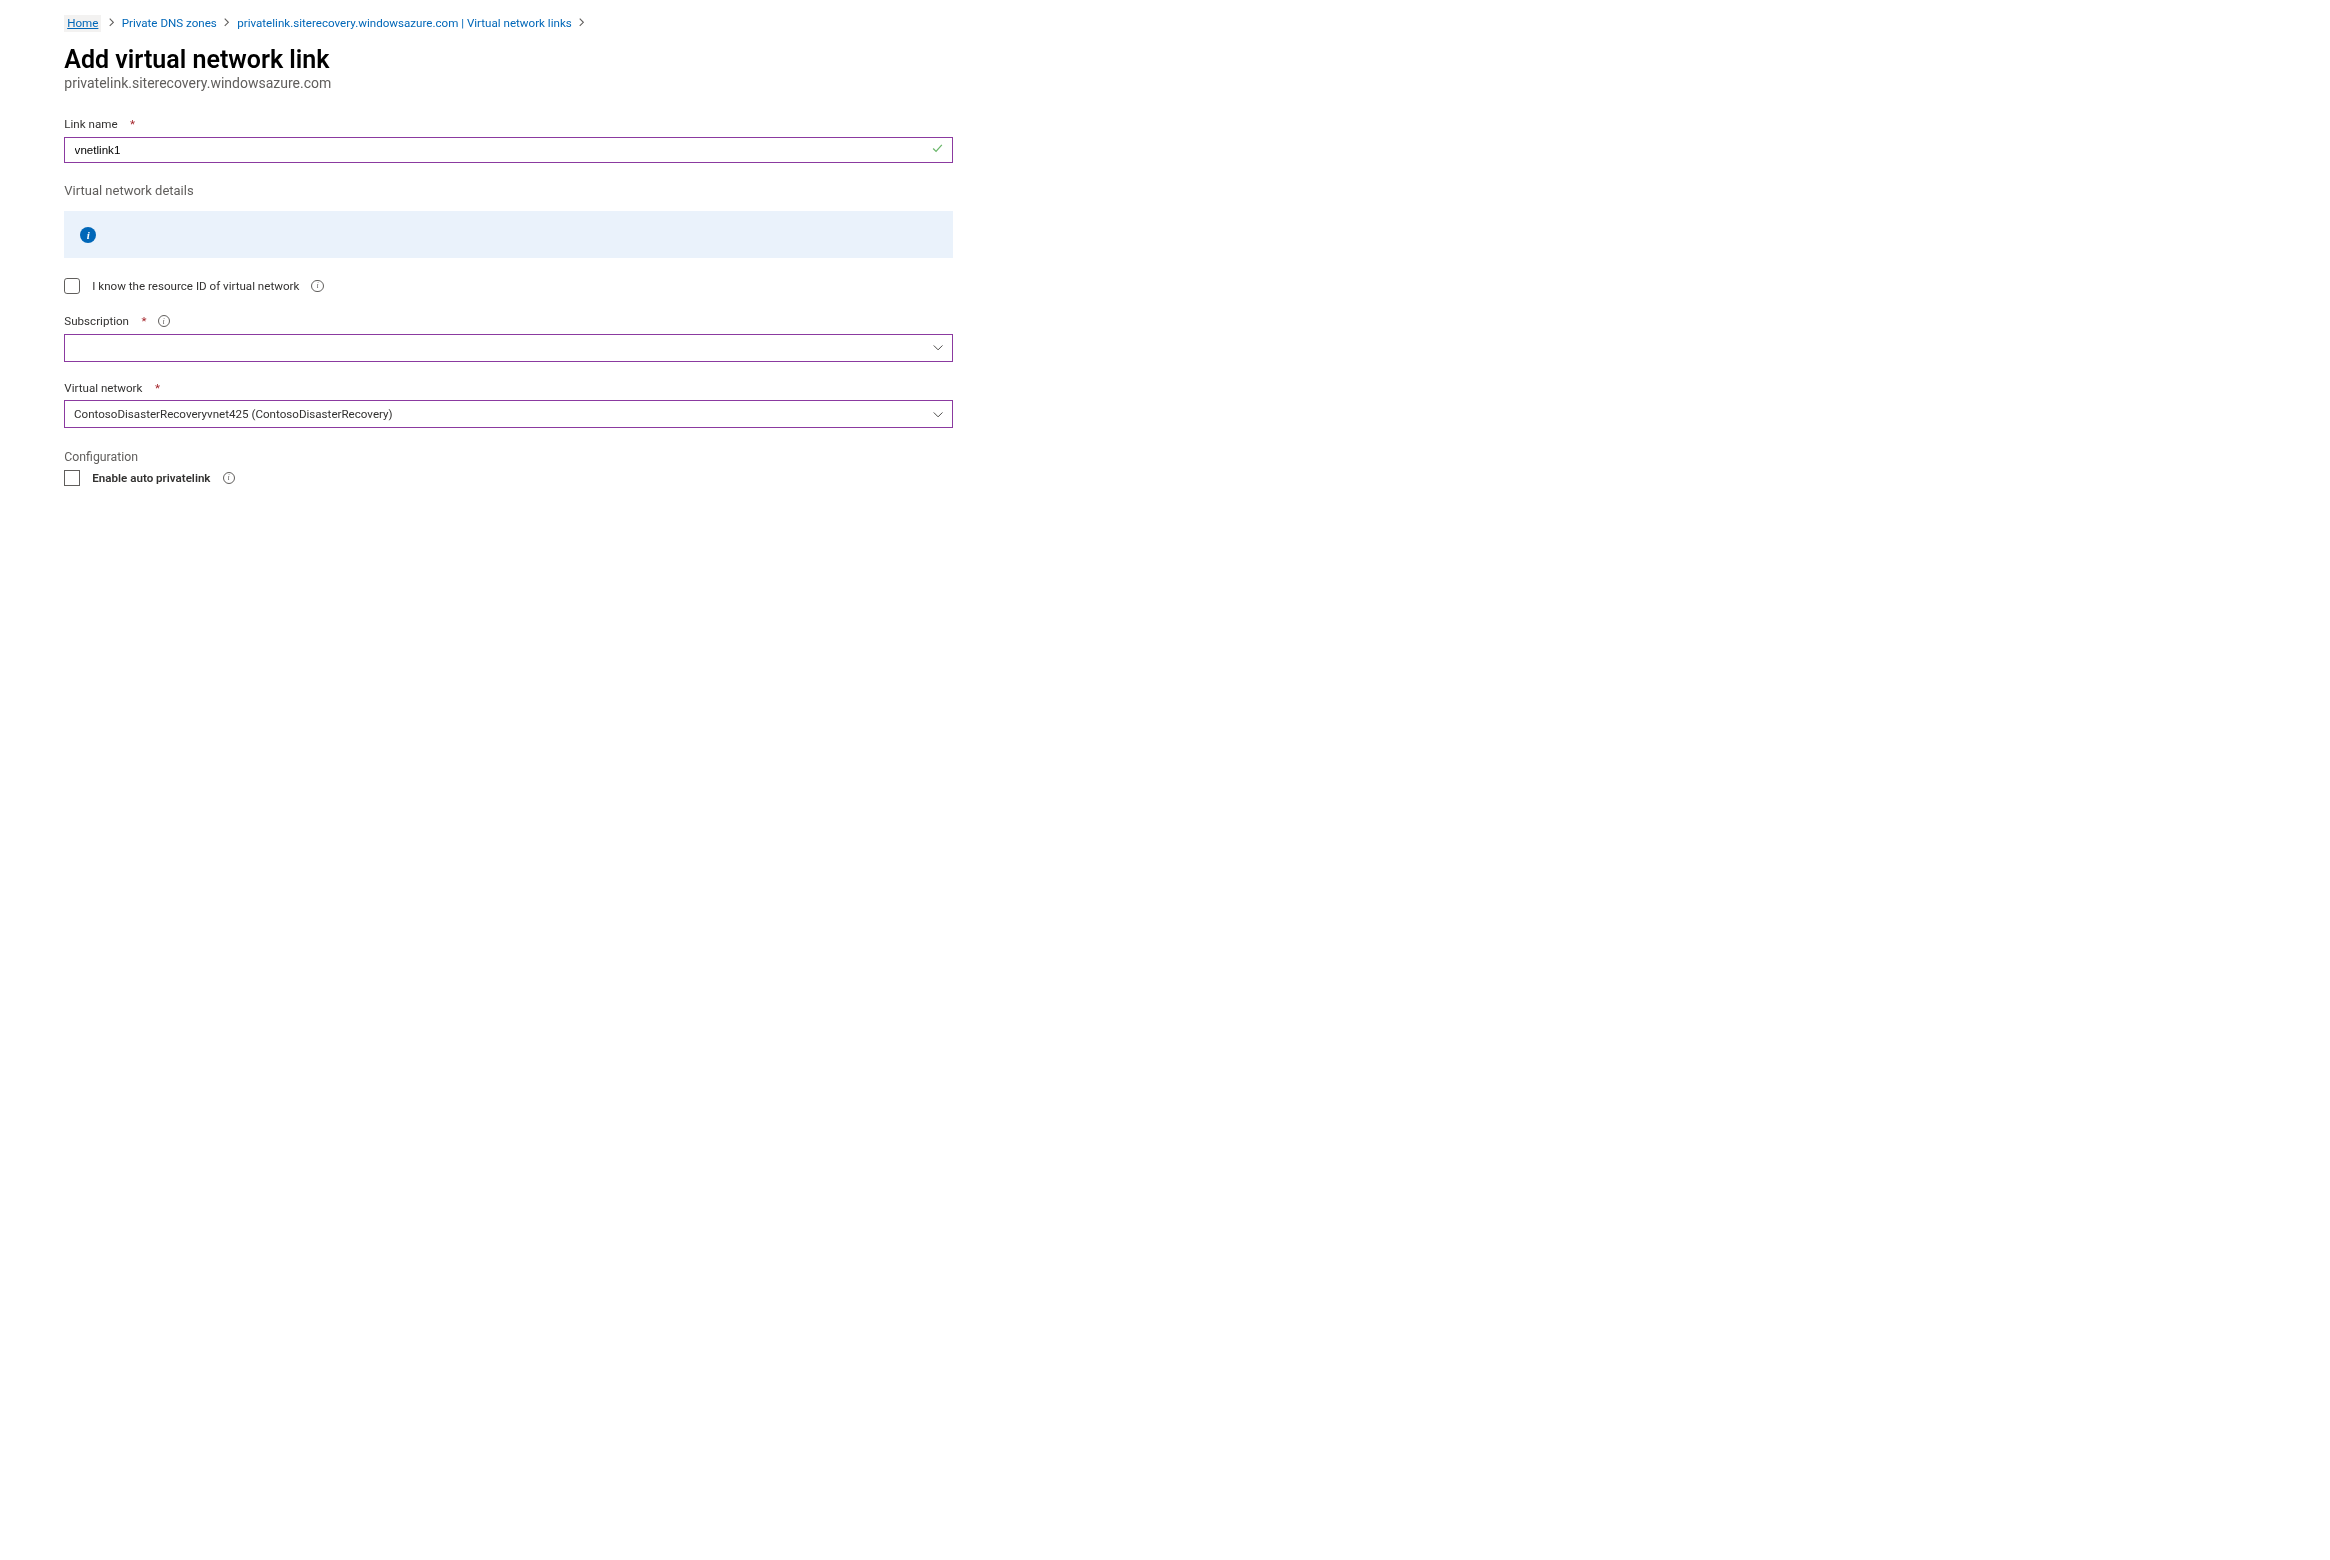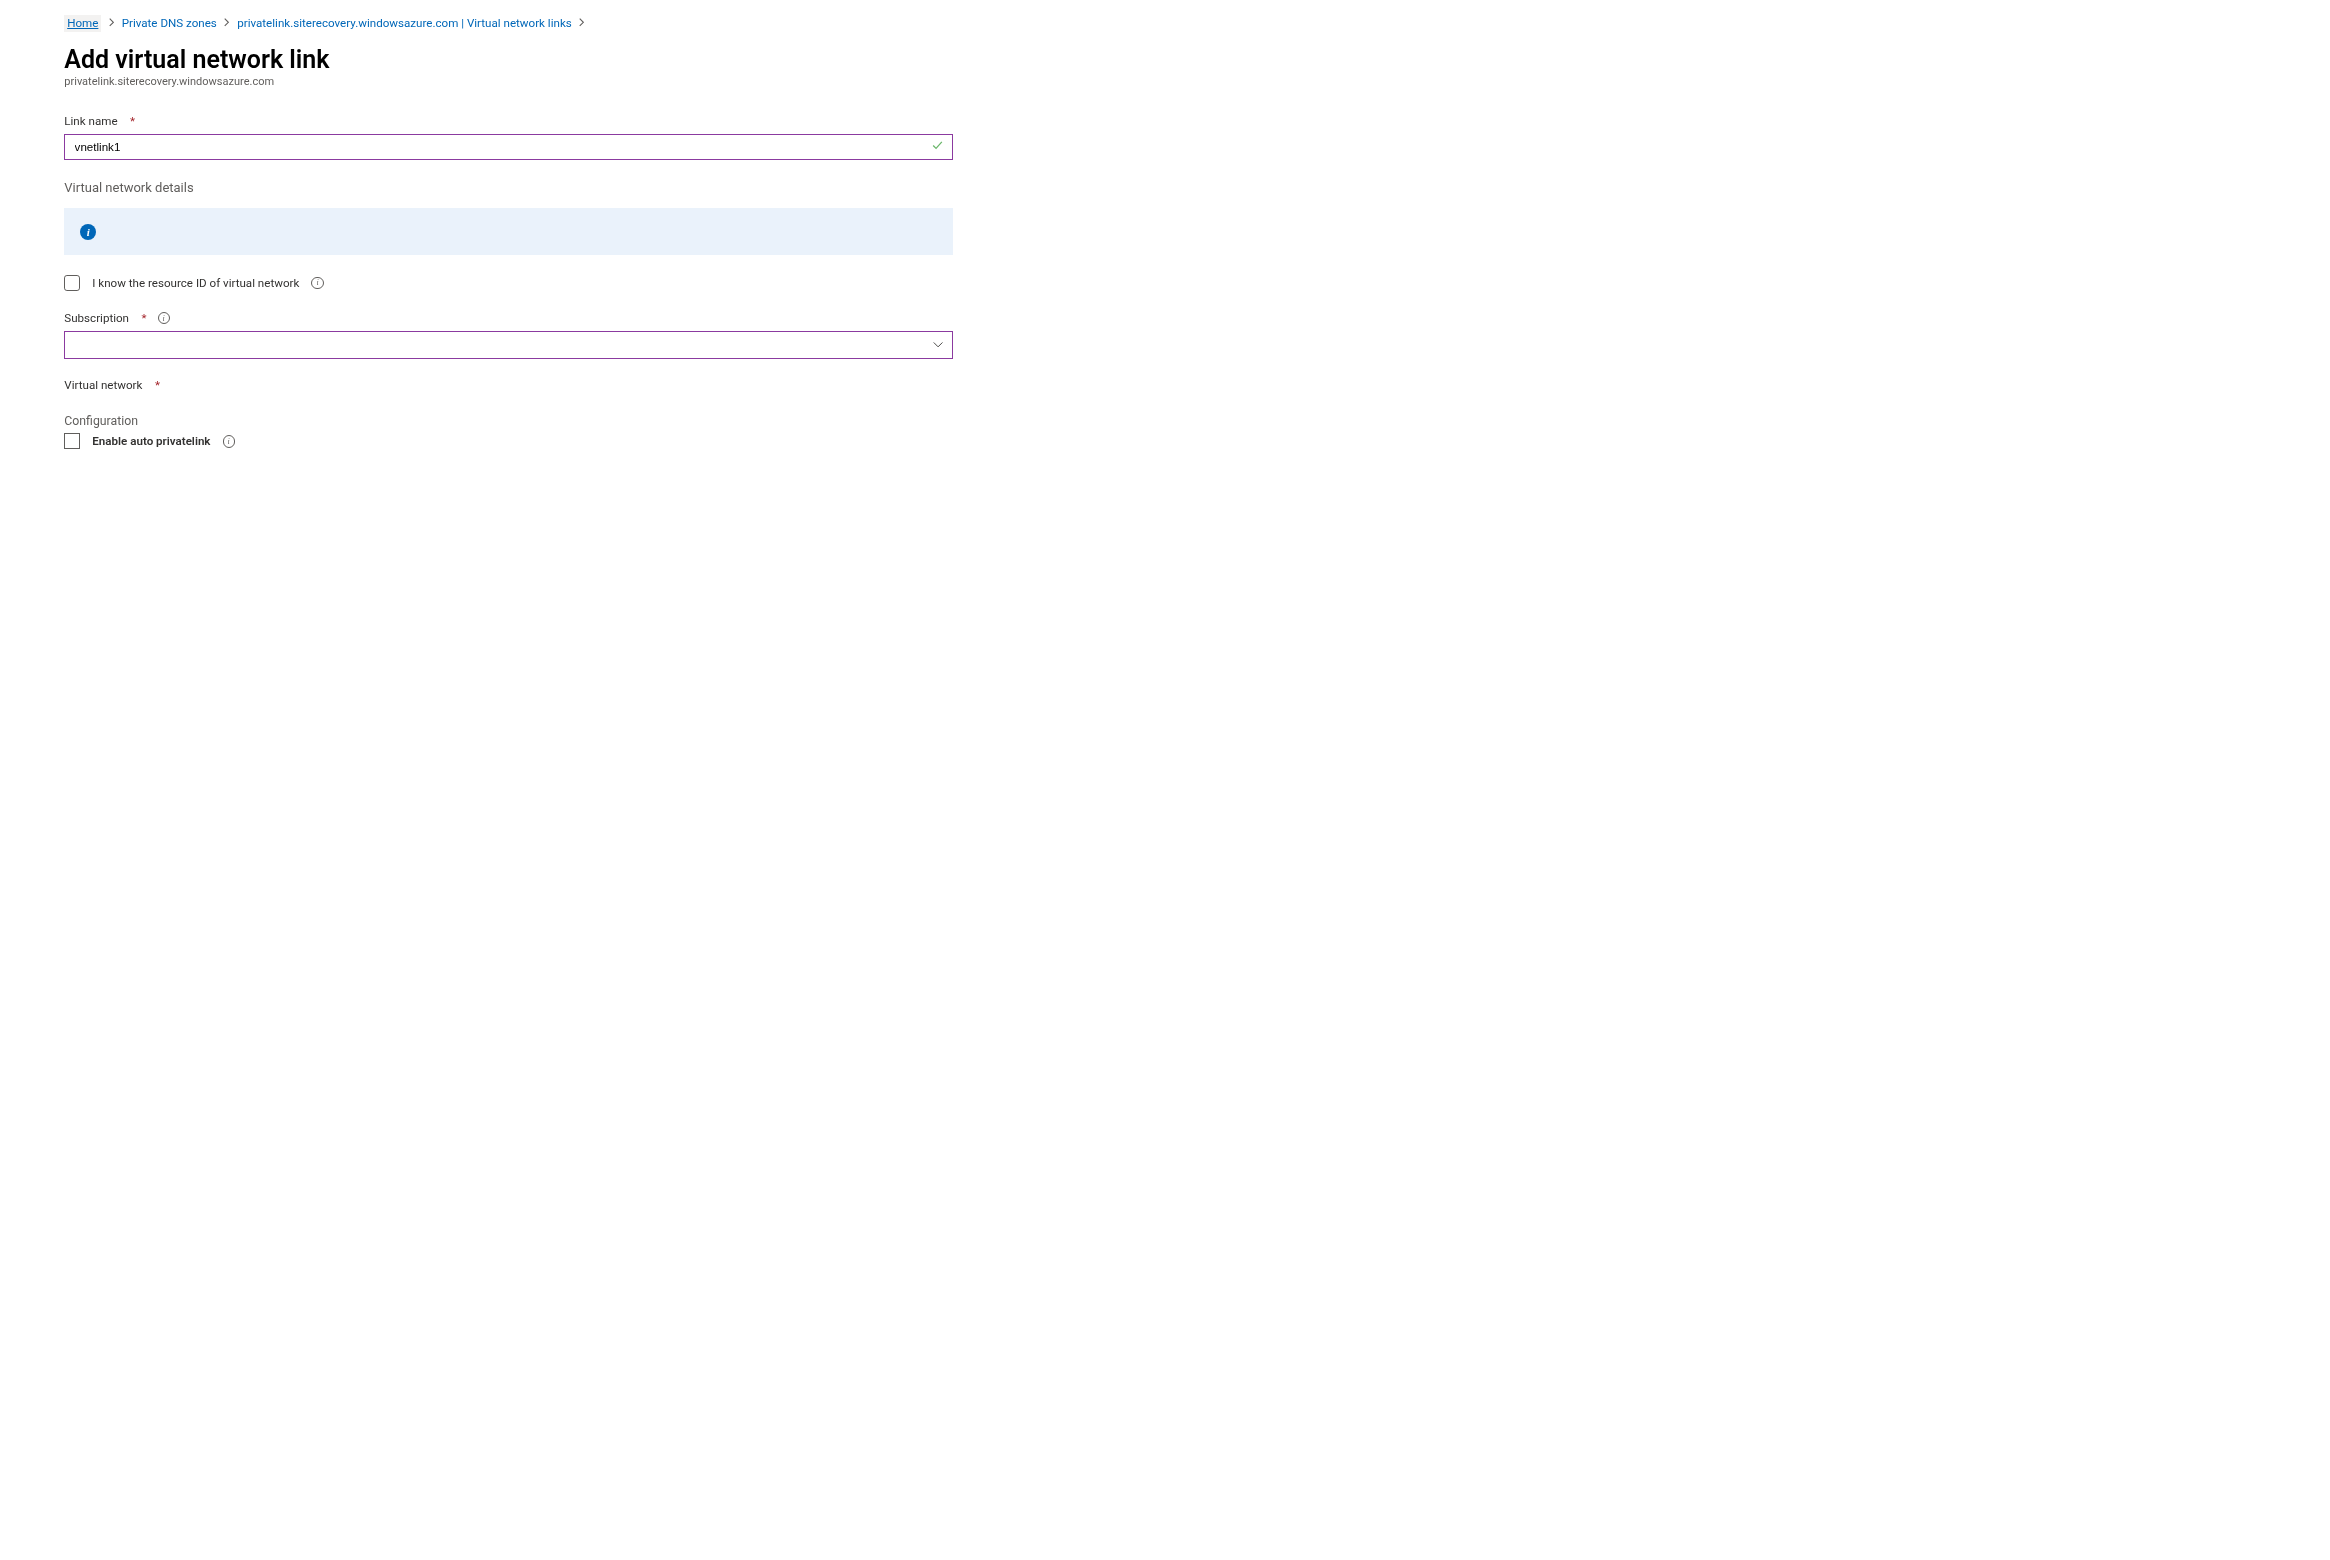--- a/index.html
+++ b/index.html
@@ -41,21 +41,21 @@
   }
 
   
   h1.page-title {
     font-size: 25px;
     font-weight: 600;
     margin: 0 0 1.5px 0;
     color: #000000;
   }
   .subtitle {
-    font-size: 11px;
+    font-size: 14px;
     color: #605e5c;
     margin-bottom: 26px;
   }
 
   
   .field-label {
     font-size: 11.6px;
     font-weight: 400;
     color: #323130;
     margin-bottom: 5.8px;
@@ -245,20 +245,28 @@
       <svg width="10.2" height="7.3" viewBox="0 0 14 10">
           <path d="M1 2 L7 8 L13 2" stroke="#323130" stroke-width="1.2" fill="none"></path>
         </svg>
     </span>
   </div>
 
   <div class="field-label">
     <span>Virtual network</span>
       <span class="required">*</span>
   </div>
+  <div class="dropdown">
+    <span class="dd-value">ContosoDisasterRecoveryvnet425 (ContosoDisasterRecovery)</span>
+    <span class="chev">
+      <svg width="10.2" height="7.3" viewBox="0 0 14 10">
+          <path d="M1 2 L7 8 L13 2" stroke="#323130" stroke-width="1.2" fill="none"></path>
+        </svg>
+    </span>
+  </div>
 
   <div class="config-label">Configuration</div>
   <div class="check-row tight">
     <div class="fake-checkbox square"></div>
     <span class="bold">Enable auto privatelink</span>
     <span class="info-outline">i</span>
   </div>
 
 </div>
 

